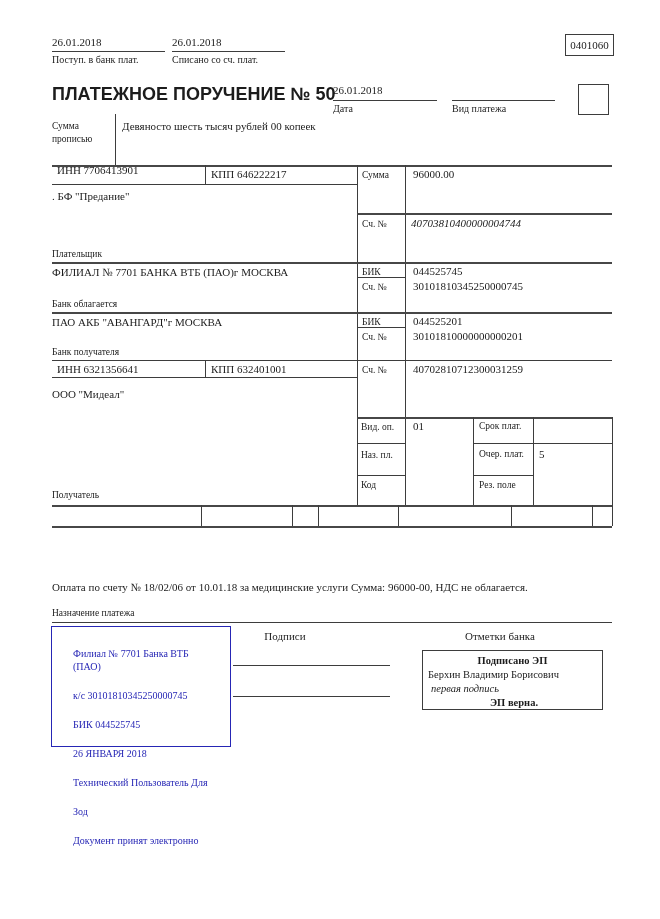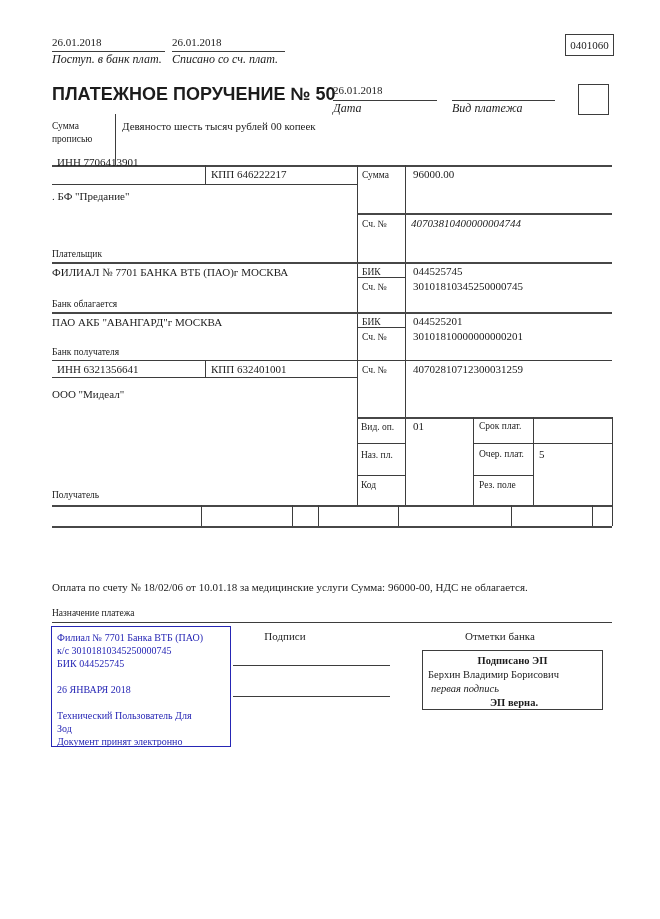--- a/index.html
+++ b/index.html
@@ -4,26 +4,26 @@
 <style>
   html,body{margin:0;padding:0;background:#fff;}
   #page{position:relative;width:660px;height:919px;background:#fff;
         font-family:"Liberation Serif", serif;color:#1c1c1c;overflow:hidden;}
   .abs{position:absolute;}
   .hl{position:absolute;height:1px;background:#3d3d3d;}
   .hl2{position:absolute;height:2px;background:#474747;}
   .vl{position:absolute;width:1px;background:#3d3d3d;}
   .t11{font-size:11px;line-height:13px;white-space:nowrap;}
   .t9{font-size:9.5px;line-height:11px;white-space:nowrap;}
-  .t8{font-size:12px;line-height:9px;white-space:nowrap;font-style:italic;}
+  .t8{font-size:10px;line-height:9px;white-space:nowrap;}
   .title{font-family:"Liberation Sans", sans-serif;font-weight:bold;font-size:18px;white-space:nowrap;}
   .box{position:absolute;border:1px solid #3d3d3d;background:#fff;}
   .stamp-blue{border:1px solid #2626b5;color:#2626b5;font-size:10px;line-height:13px;
               padding:4px 5px;box-sizing:border-box;}
-  .stamp-blue p{margin:0;}
+  .stamp-blue p{margin:16px;}
   .stamp-blue p.gap{margin-top:13px;}
   .sig-stamp{box-sizing:border-box;padding:3px 5px;font-size:10.5px;line-height:14px;}
   .bold{font-weight:bold;}
   .ital{font-style:italic;}
   .ctr{text-align:center;}
   .wrap2{white-space:normal;width:52px;}
 </style>
 </head>
 <body>
 
@@ -80,21 +80,21 @@
 
   <div class="hl2" style="left:52px;top:505px;width:560px;"></div>
   <div class="hl2" style="left:52px;top:526px;width:560px;"></div>
   <div class="vl" style="left:201px;top:505px;height:21px;"></div>
   <div class="vl" style="left:292px;top:505px;height:21px;"></div>
   <div class="vl" style="left:318px;top:505px;height:21px;"></div>
   <div class="vl" style="left:398px;top:505px;height:21px;"></div>
   <div class="vl" style="left:511px;top:505px;height:21px;"></div>
   <div class="vl" style="left:592px;top:505px;height:21px;"></div>
 
-  <div class="abs t11" style="left:57px;top:156px;">ИНН 7706413901</div>
+  <div class="abs t11" style="left:57px;top:164px;">ИНН 7706413901</div>
   <div class="abs t11" style="left:211px;top:168px;">КПП 646222217</div>
   <div class="abs t9" style="left:362px;top:170px;">Сумма</div>
   <div class="abs t11" style="left:413px;top:168px;">96000.00</div>
 
   <div class="abs t11" style="left:52px;top:190px;">. БФ "Предание"</div>
   <div class="abs t9" style="left:362px;top:219px;">Сч. №</div>
   <div class="abs t11" style="left:411px;top:217px;font-style:italic;">40703810400000004744</div>
   <div class="abs t9" style="left:52px;top:249px;">Плательщик</div>
 
   <div class="abs t11" style="left:52px;top:266px;">ФИЛИАЛ № 7701 БАНКА ВТБ (ПАО)г МОСКВА</div>

